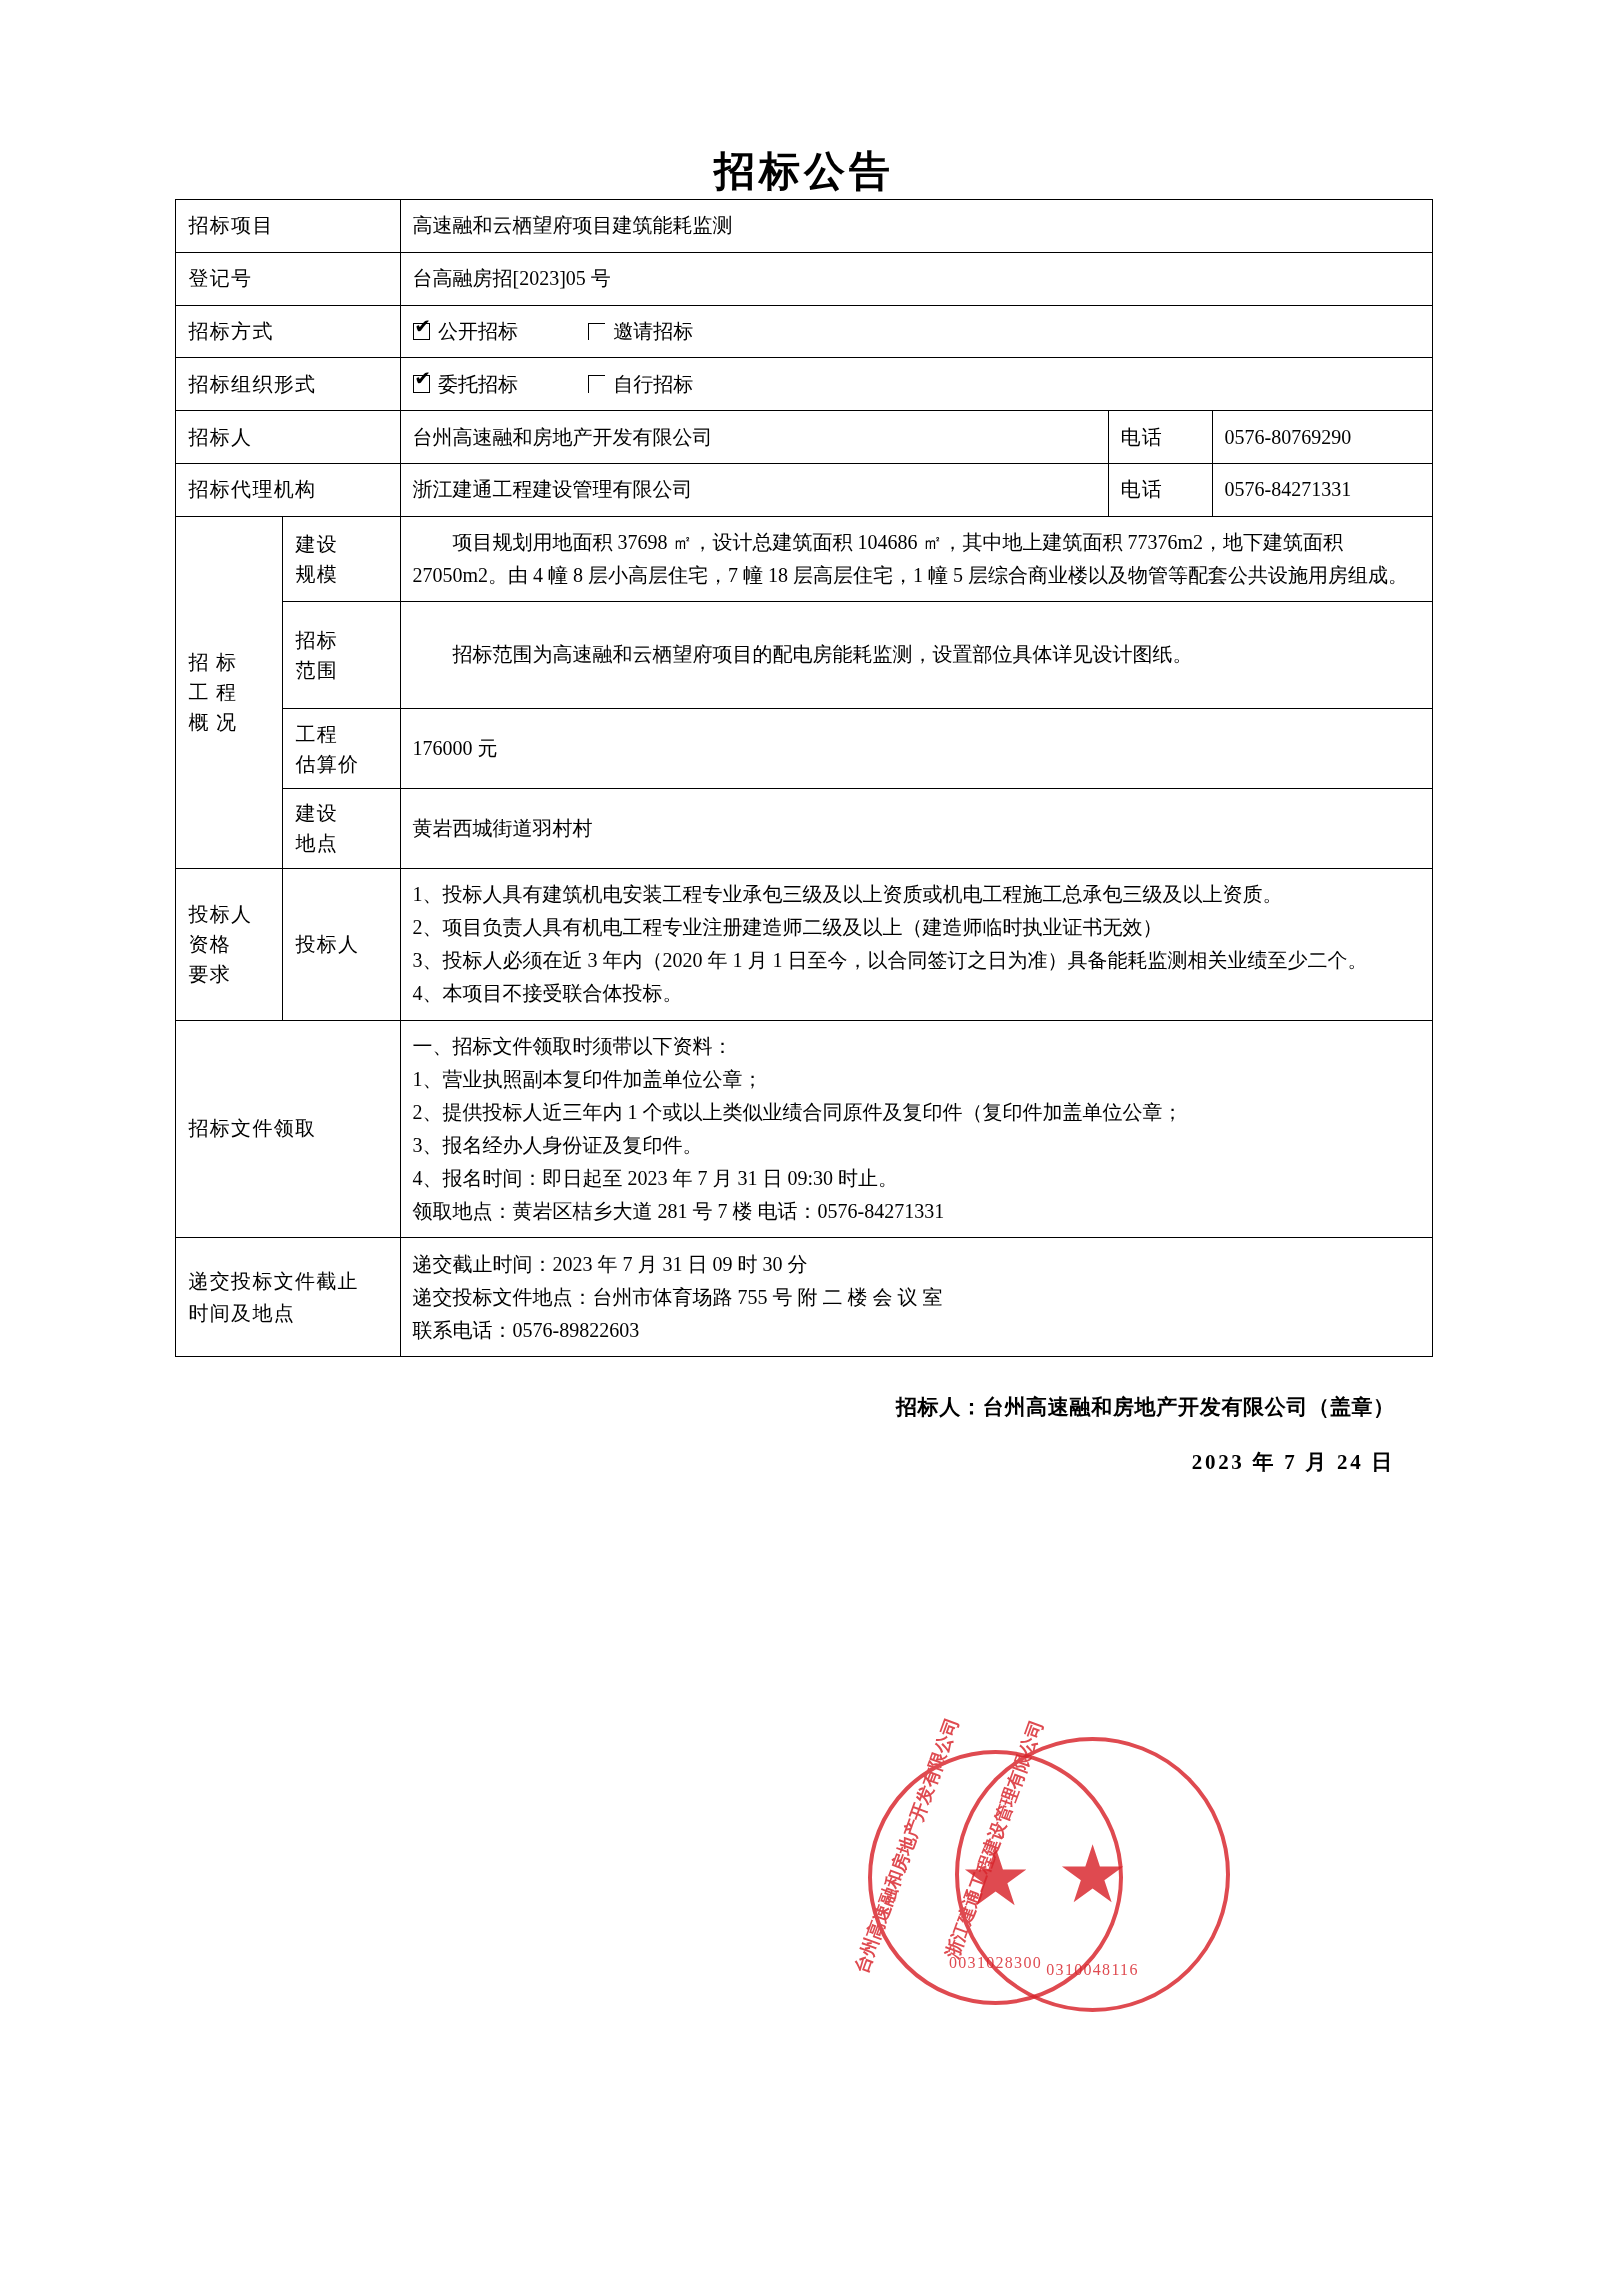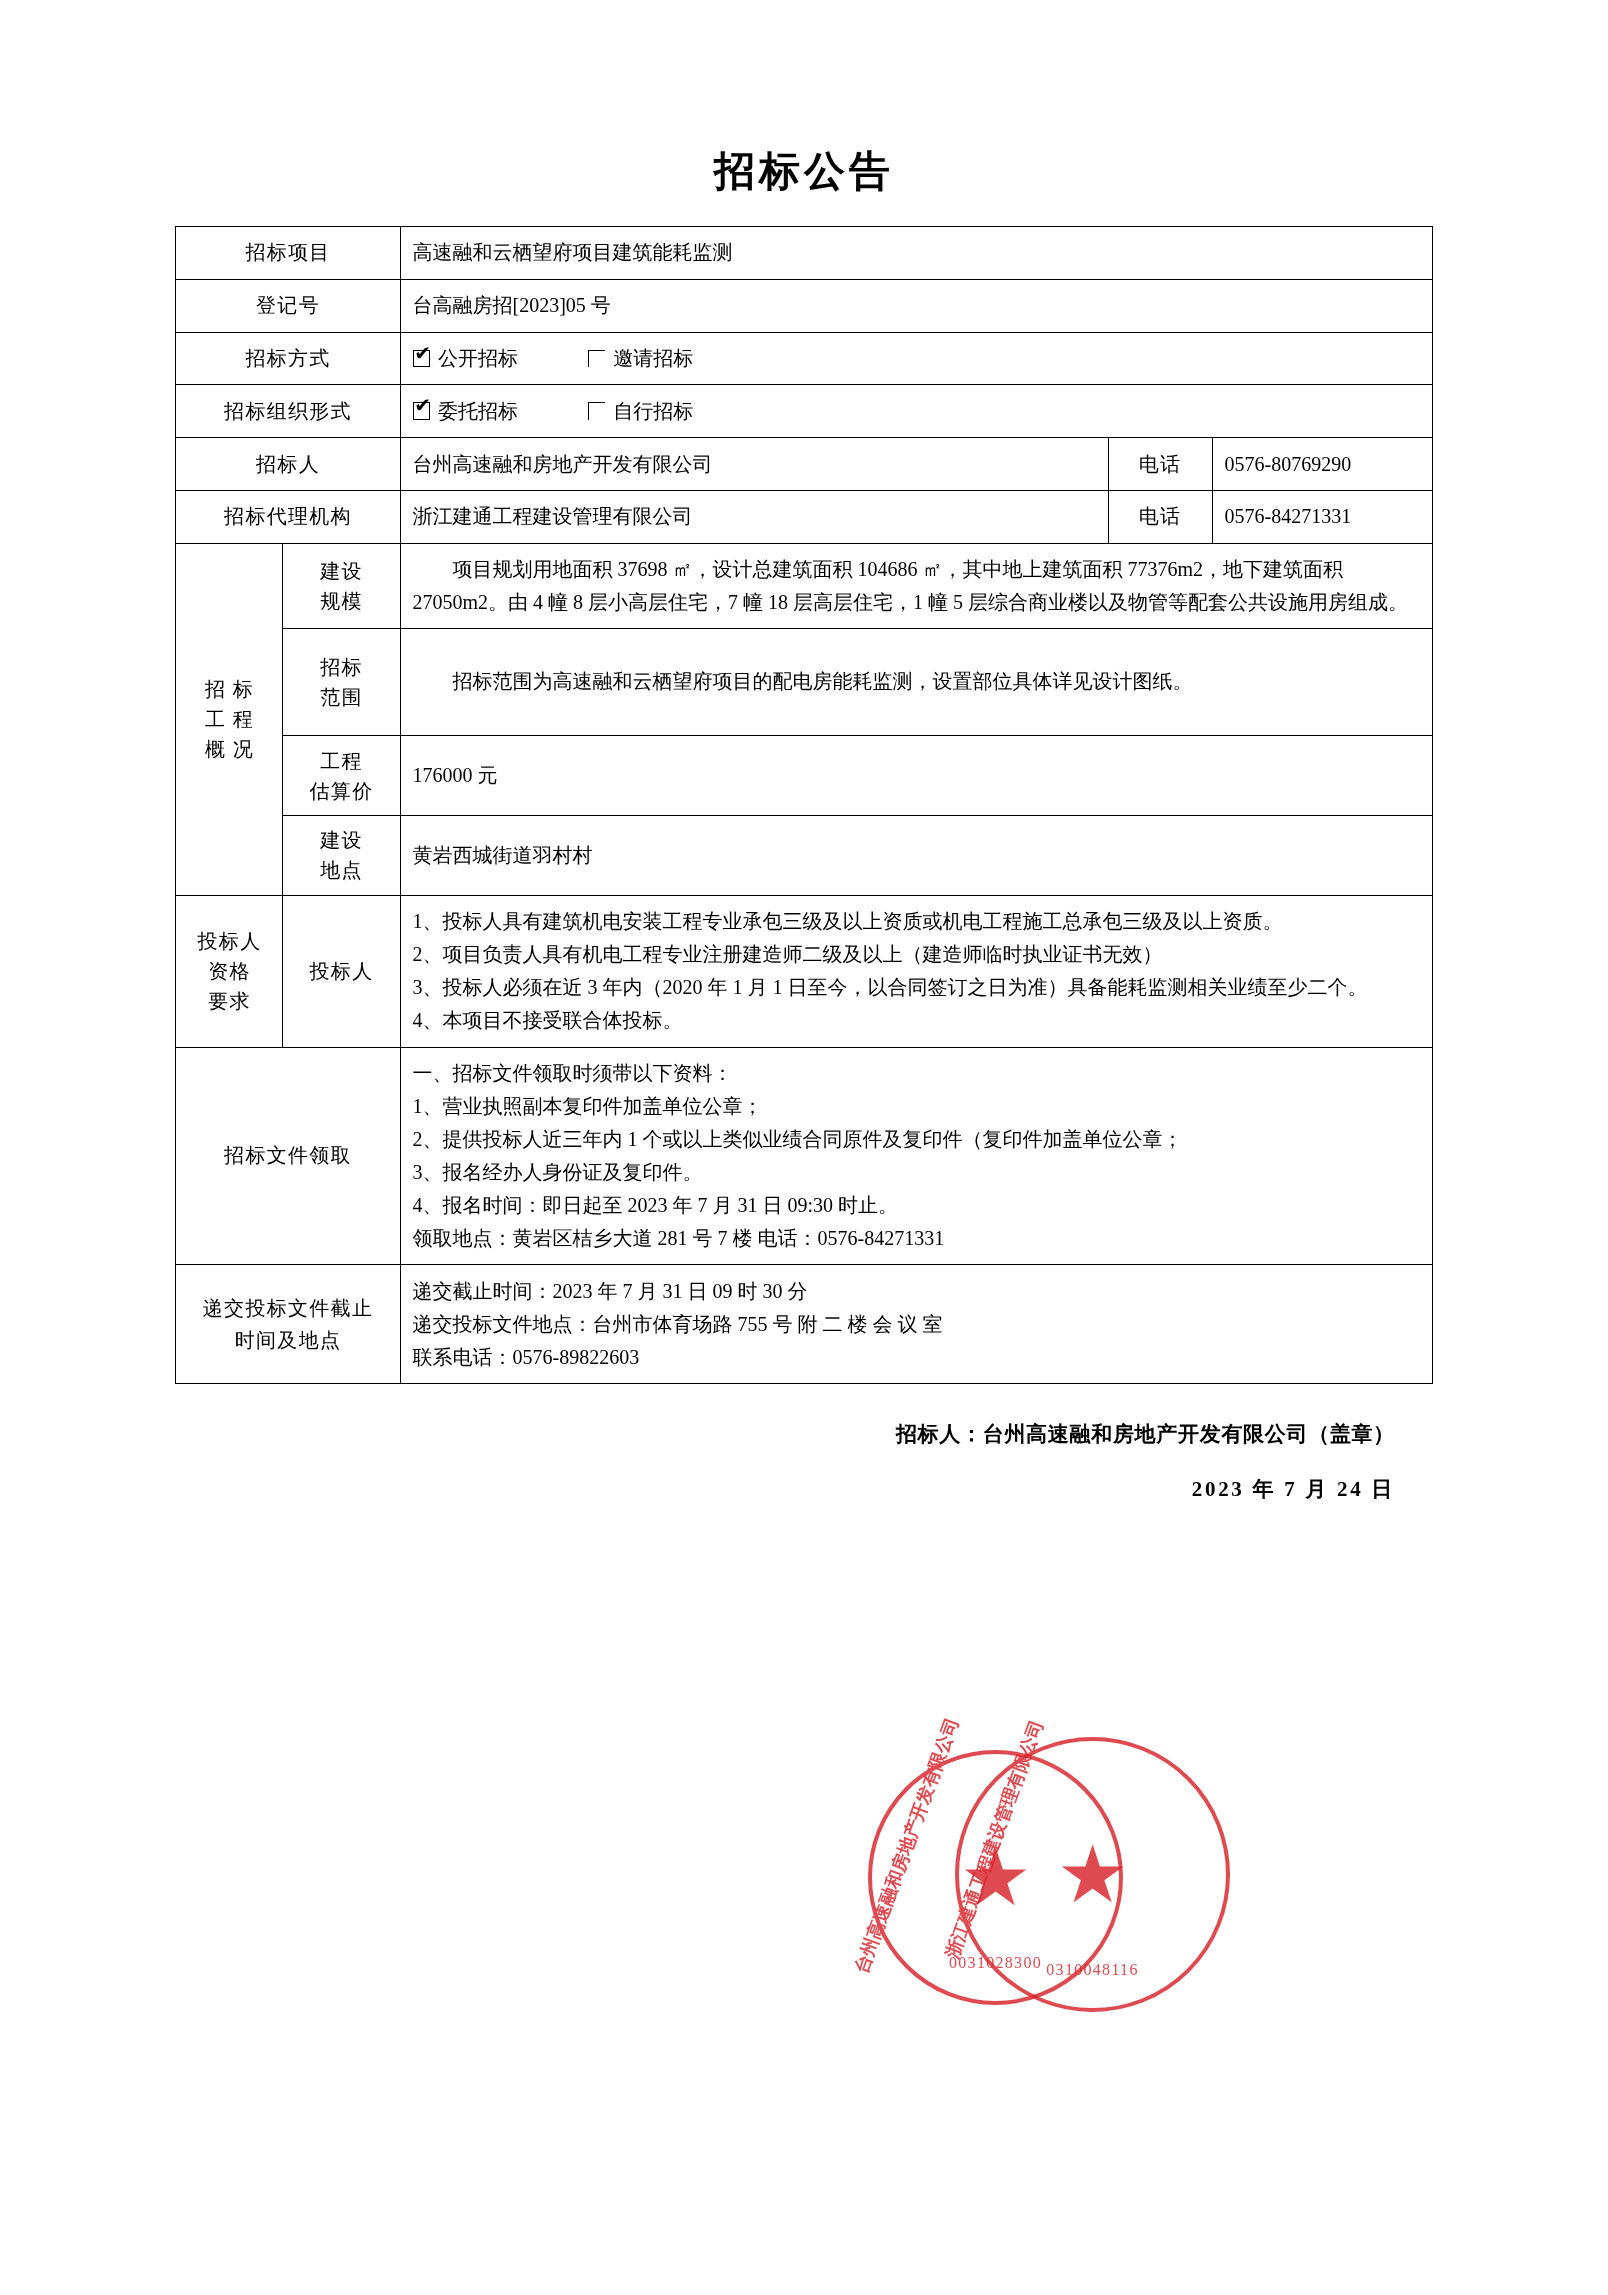--- a/index.html
+++ b/index.html
@@ -18,39 +18,37 @@
     background: #fff;
     box-sizing: border-box;
     overflow: hidden;
   }
   .doc-title {
     text-align: center;
     font-size: 41px;
     font-weight: bold;
     letter-spacing: 4px;
     margin-top: 144px;
-    margin-bottom: 27px;
     font-family: "Liberation Serif", "DejaVu Serif", serif;
   }
   table.main {
     border-collapse: collapse;
     width: 1256px;
     margin: 0 auto;
     table-layout: fixed;
   }
   table.main td {
     border: 1.3px solid #000;
     vertical-align: middle;
     font-size: 20px;
     line-height: 1.65;
     padding: 9.4px 12px;
     font-family: "Liberation Serif", "DejaVu Serif", serif;
   }
   td.label-c {
-    text-align: center;
     letter-spacing: 1.3px;
     white-space: nowrap;
   }
   td.value {
     text-align: left;
   }
   td.vtext {
     text-align: left;
     line-height: 1.9;
   }

